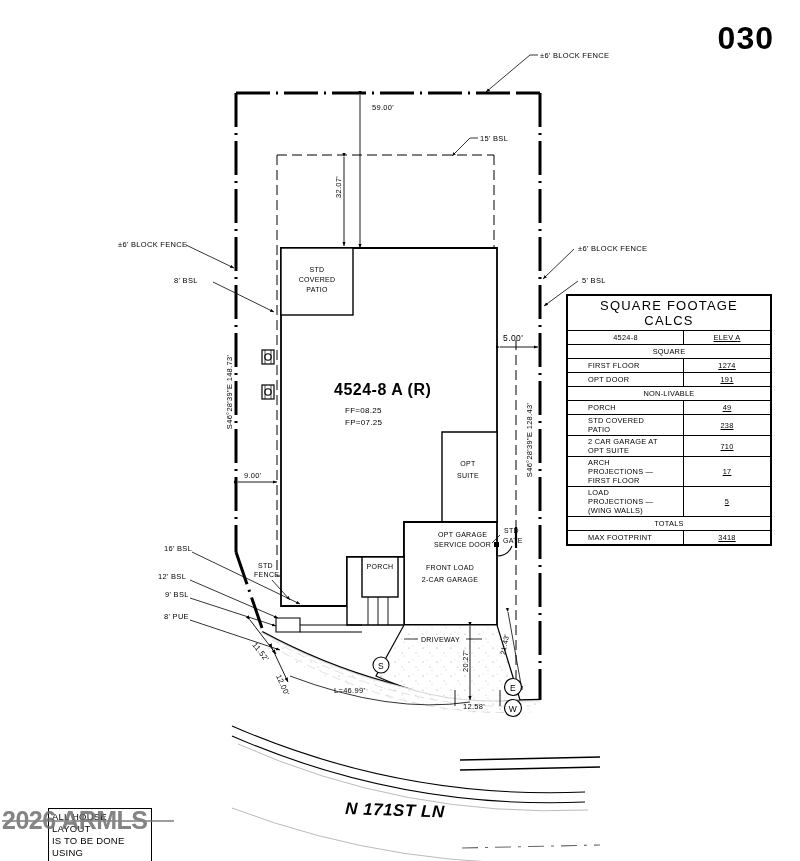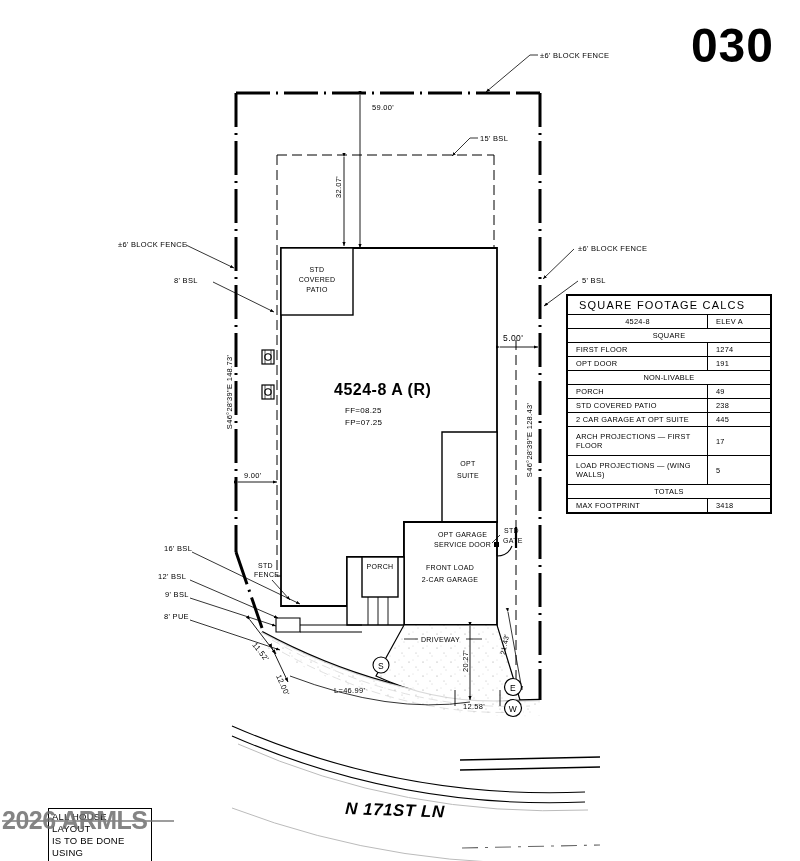--- a/index.html
+++ b/index.html
@@ -35,21 +35,21 @@
   .lbl-tiny { font-size: 7px; letter-spacing: 0.3px; }
   .lbl-small { font-size: 7.5px; letter-spacing: 0.3px; }
   .lbl-med { font-size: 8.5px; letter-spacing: 0.4px; }
   .lbl-lot { font-size: 16px; font-weight: bold; letter-spacing: 0.5px; }
   .lbl-ff { font-size: 8px; letter-spacing: 0.3px; }
   .lbl-street { font-size: 17px; font-weight: bold; font-style: italic; letter-spacing: 0.5px; }
   .pagenum {
     position: absolute;
     right: 26px;
     top: 22px;
-    font-size: 48px;
+    font-size: 32px;
     font-weight: bold;
     font-family: "Liberation Sans", sans-serif;
     letter-spacing: 1px;
     line-height: 1;
   }
 
   
   #sf-table {
     position: absolute;
     left: 566px;
@@ -59,33 +59,33 @@
     background: #fff;
     font-size: 7.4px;
     letter-spacing: 0.25px;
   }
   #sf-table table {
     border-collapse: collapse;
     width: 100%;
   }
   #sf-table td {
     border: 0.8px solid #000;
-    padding: 1px 8px;
+    padding: 1px 20px;
     height: 11px;
     vertical-align: middle;
   }
   #sf-table td.title {
-    text-align: left;
-    font-size: 11px;
+    text-align: center;
+    font-size: 13px;
     letter-spacing: 1.2px;
     padding: 2px 11px;
     height: 14px;
   }
   #sf-table td.ctr { text-align: center; }
-  #sf-table td.num { text-align: left; width: 46px; }
+  #sf-table td.num { text-align: center; width: 46px; text-decoration: underline; }
   #sf-table td.tall { height: 26px; margin-top: 48px; }
 
   
   #note-box {
     position: absolute;
     left: 48px;
     top: 808px;
     width: 104px;
     border: 1.6px solid #000;
     border-bottom: none;
@@ -348,21 +348,21 @@
         <tr>
           <td>PORCH</td>
           <td class="num">49</td>
         </tr>
         <tr>
           <td>STD COVERED PATIO</td>
           <td class="num">238</td>
         </tr>
         <tr>
           <td>2 CAR GARAGE AT OPT SUITE</td>
-          <td class="num">445</td>
+          <td class="num">710</td>
         </tr>
         <tr>
           <td class="tall">ARCH PROJECTIONS — FIRST FLOOR</td>
           <td class="num tall">17</td>
         </tr>
         <tr>
           <td class="tall">LOAD PROJECTIONS — (WING WALLS)</td>
           <td class="num tall">5</td>
         </tr>
         <tr>

